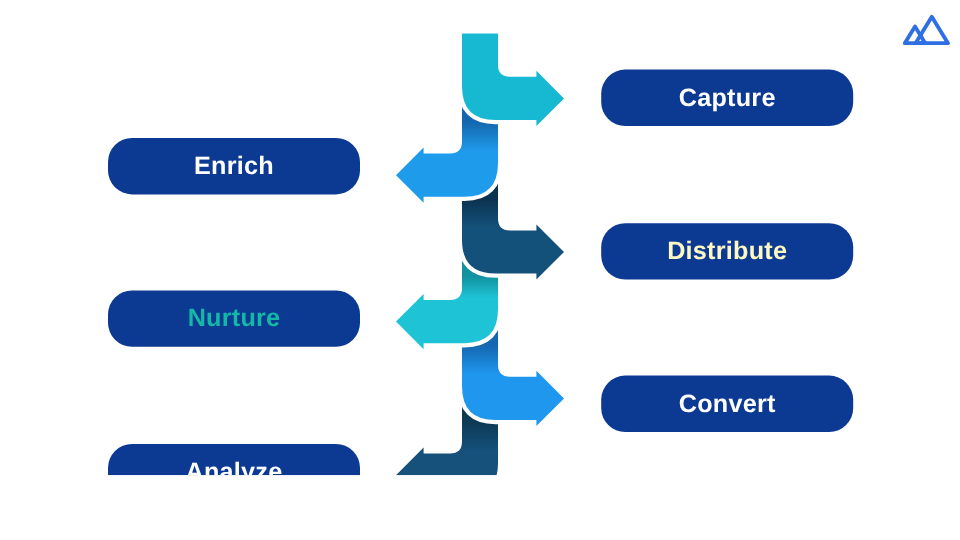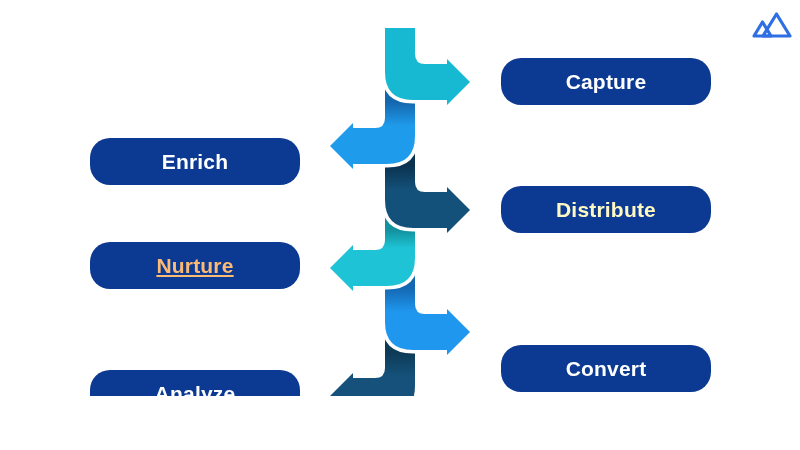--- a/index.html
+++ b/index.html
@@ -62,33 +62,33 @@
     <path class="seg" fill="url(#g4)" d="M99 168 V234 Q99 262 71 262 L37 262 L37 267 L14 244 L37 221 L37 226 L59 226 Q69 226 69 216 V168 Z"></path>
     <path class="seg" fill="url(#g3)" d="M69 104 V176 Q69 204 97 204 L131 204 L131 209 L154 186 L131 163 L131 168 L109 168 Q99 168 99 158 V104 Z"></path>
     <path class="seg" fill="url(#g2)" d="M99 40 V112 Q99 140 71 140 L37 140 L37 145 L14 122 L37 99 L37 104 L59 104 Q69 104 69 94 V40 Z"></path>
     <path class="seg" d="M69 4 V48 Q69 76 97 76 L131 76 L131 81 L154 58 L131 35 L131 40 L109 40 Q99 40 99 30 V4 Z" fill="#17B8D2"></path>
   </svg>
 
   <div class="pill right" style="top: 58px; background-color: rgb(12, 58, 146);">
     <span style="color: rgb(255, 255, 255);">Capture</span>
   </div>
 
-  <div class="pill left" style="top: 115px; background-color: rgb(12, 58, 146); margin-top: 23px;">
+  <div class="pill left" style="top: 115px; background-color: rgb(12, 58, 146);">
     <span style="color: rgb(255, 255, 255);">Enrich</span>
   </div>
 
   <div class="pill right" style="top: 186px; background-color: rgb(12, 58, 146);">
     <span style="color: #fef9c3;">Distribute</span>
   </div>
 
   <div class="pill left" style="top: 242px; background-color: rgb(12, 58, 146);">
-    <span style="color: #fdba74; text-decoration: underline;">Nurture</span>
+    <span style="color: #14b8a6;">Nurture</span>
   </div>
 
-  <div class="pill right" style="top: 313px; background-color: rgb(12, 58, 146); margin-top: 32px;">
+  <div class="pill right" style="top: 313px; background-color: rgb(12, 58, 146);">
     <span style="color: rgb(255, 255, 255);">Convert</span>
   </div>
 
   <div class="pill left" style="top: 370px; background-color: rgb(12, 58, 146); text-align: center;">
     <span style="color: rgb(255, 255, 255);">Analyze</span>
   </div>
 
 </div>
 
 </body></html>

